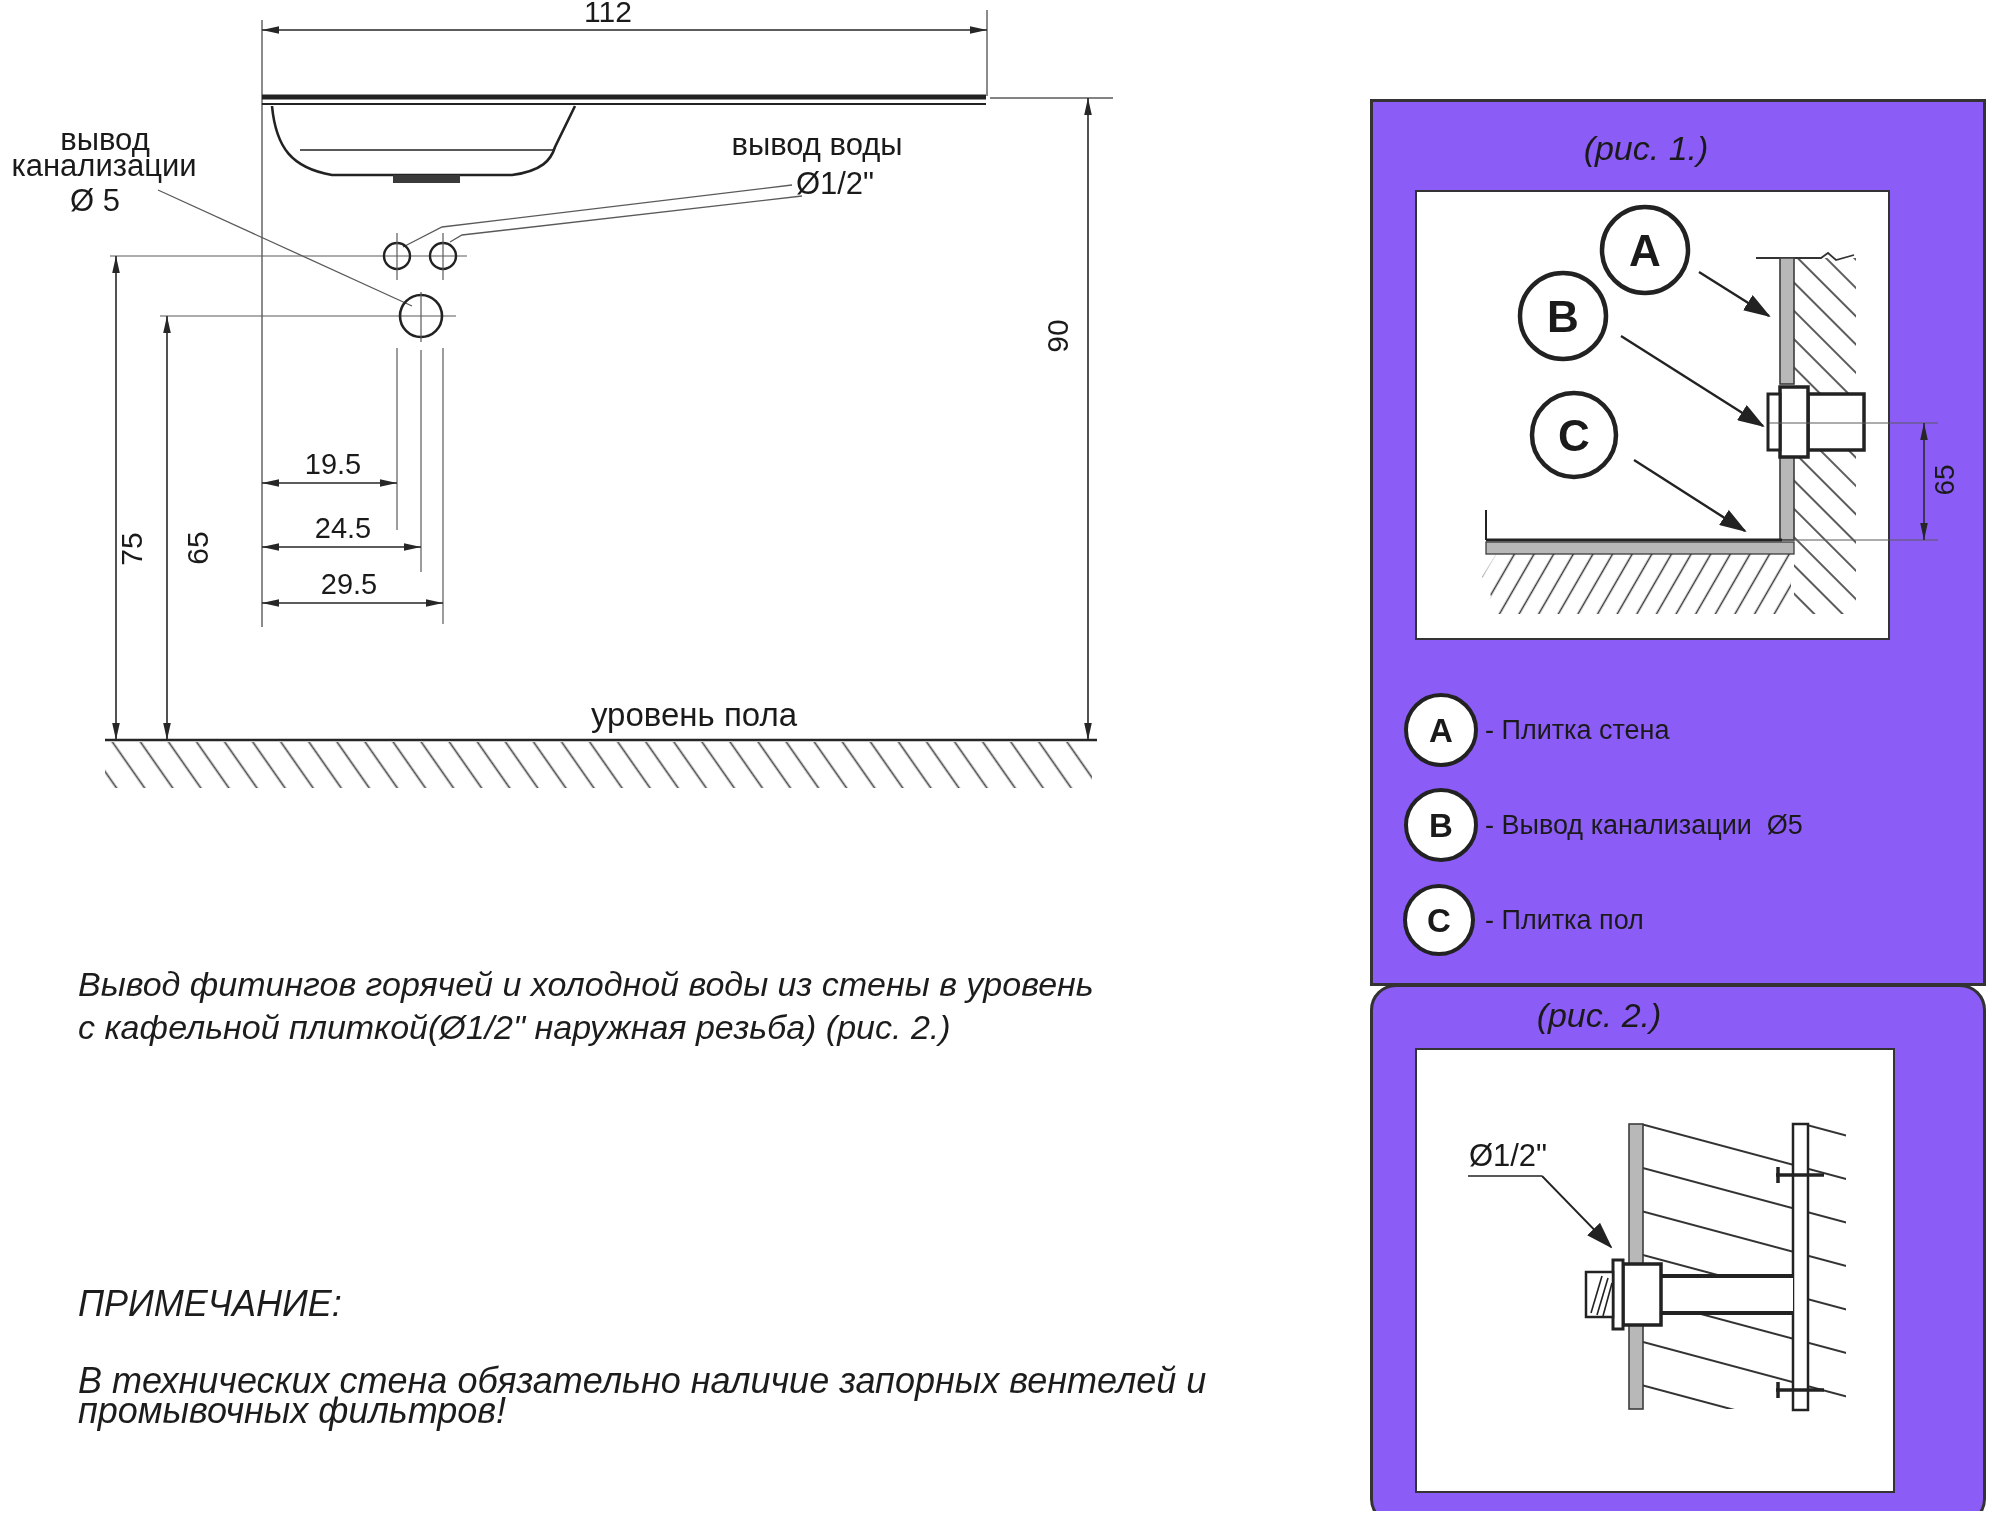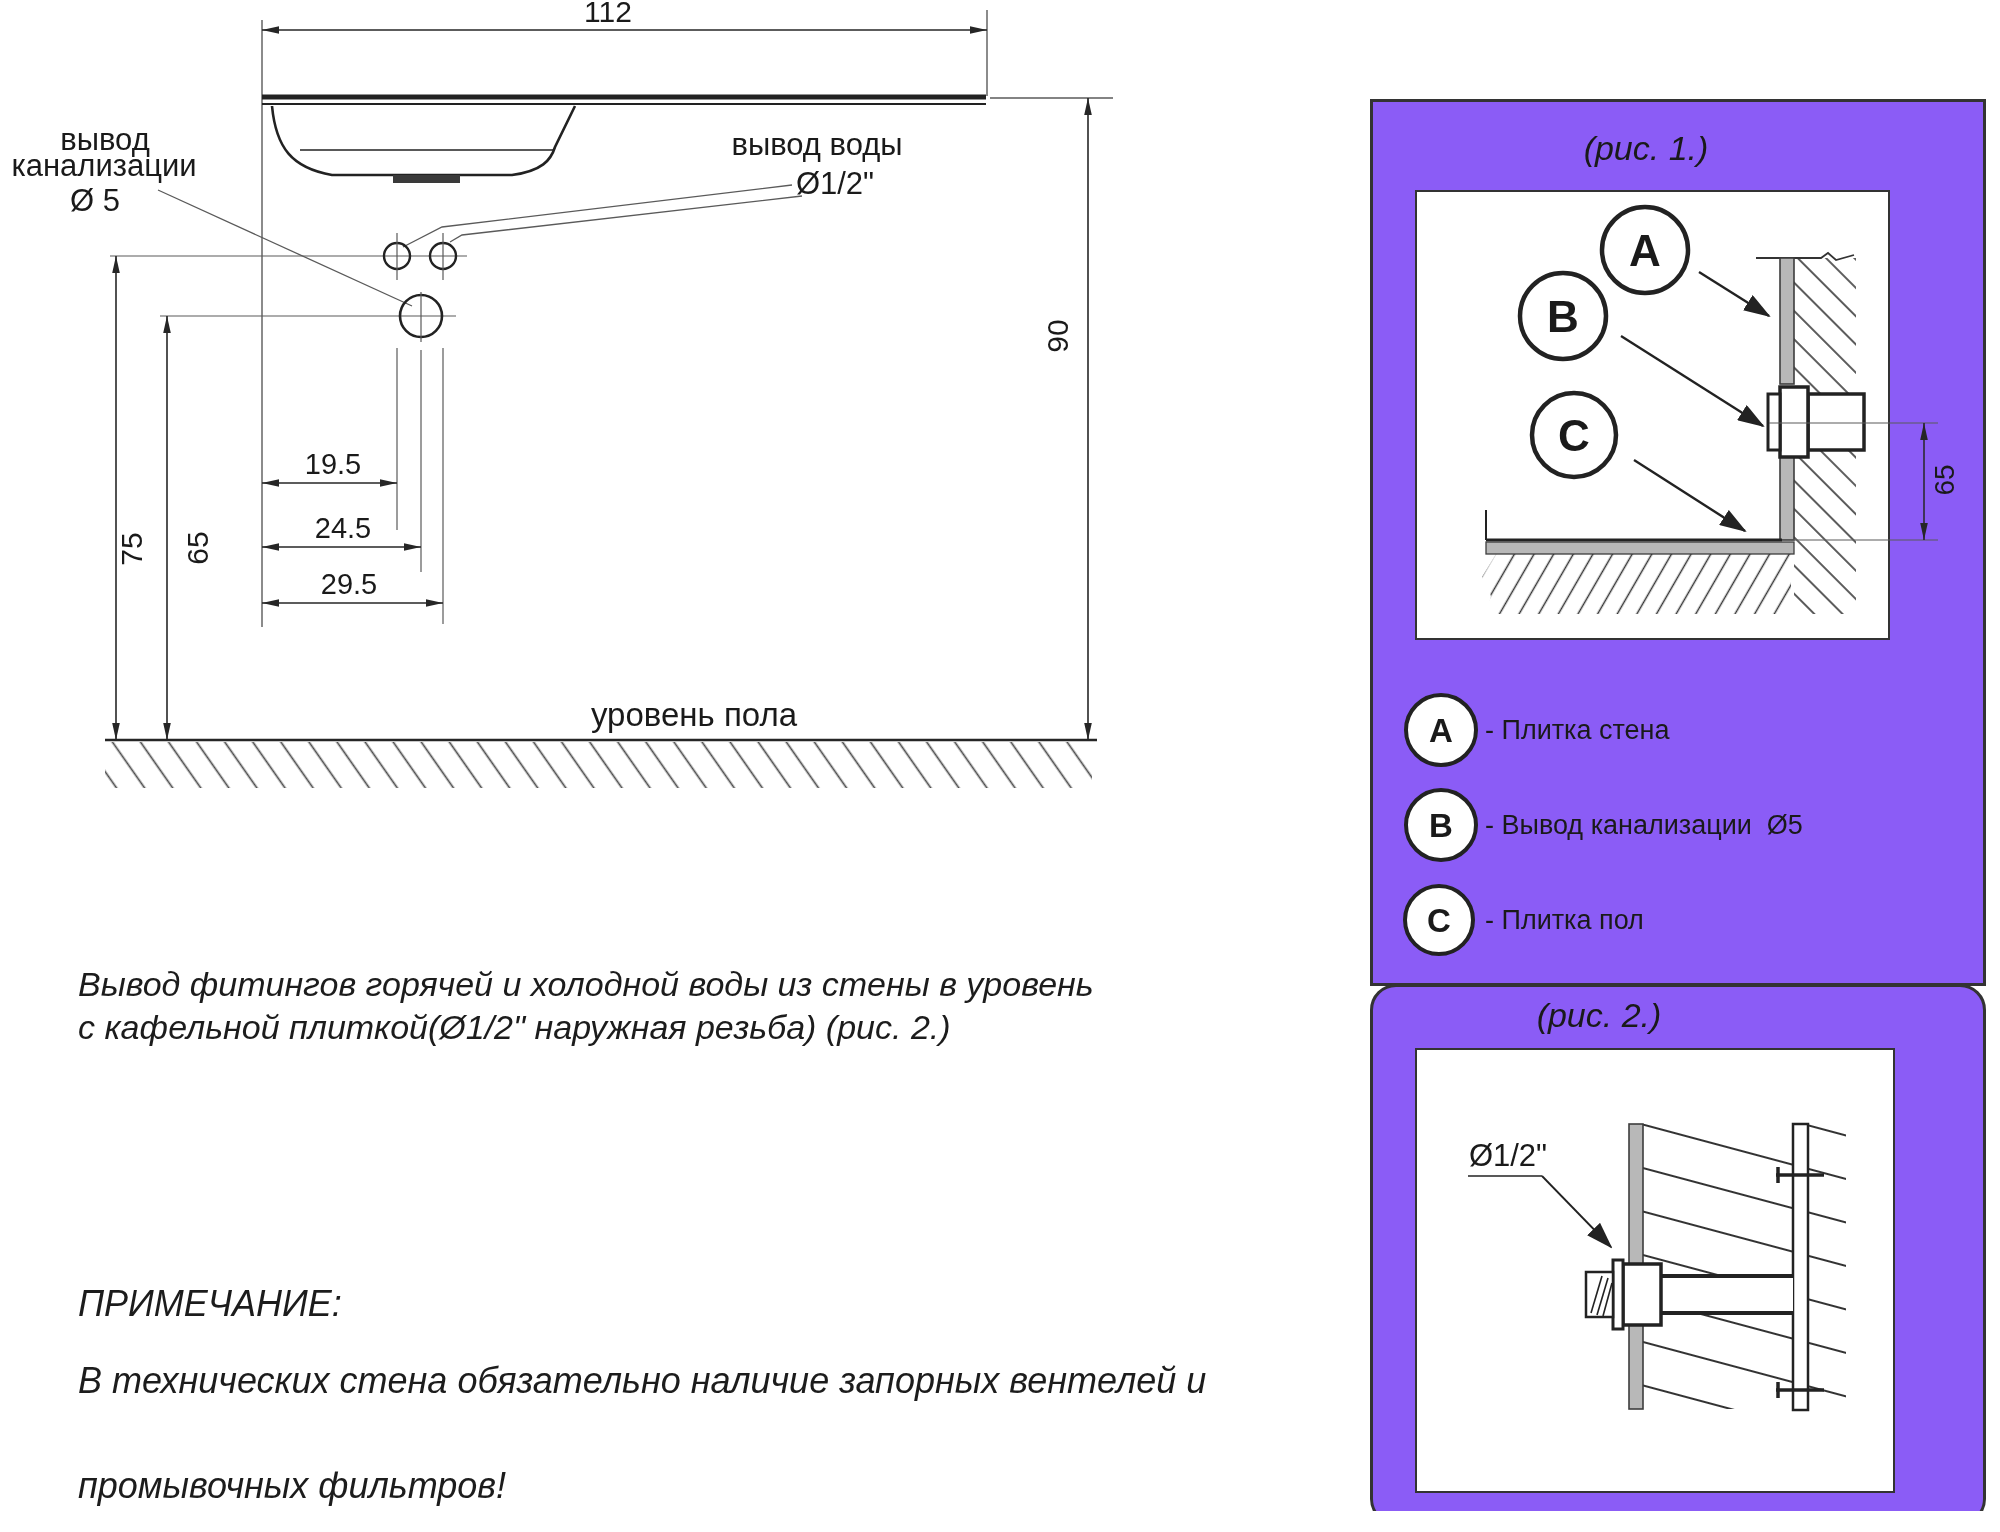--- a/index.html
+++ b/index.html
@@ -113,21 +113,21 @@
       <line x1="105" y1="740" x2="1097" y2="740" stroke="#262626" stroke-width="2.4"></line>
       <rect x="105" y="742" width="987" height="46" fill="url(#hm1)"></rect>
       <text class="floorlbl" x="694" y="726" text-anchor="middle">уровень пола</text>
     </g>
   </svg>
 
   <div class="note para" style="left:78px;top:965px;">Вывод фитингов горячей и холодной воды из стены в уровень</div>
   <div class="note para" style="left:78px;top:1008px;">с кафельной плиткой(Ø1/2" наружная резьба) (рис. 2.)</div>
   <div class="note notebig" style="left:78px;top:1283px;">ПРИМЕЧАНИЕ:</div>
   <div class="note notebig" style="left:78px;top:1360px;">В технических стена обязательно наличие запорных вентелей и</div>
-  <div class="note notebig" style="left:78px;top:1465px;">промывочных фильтров!</div>
+  <div class="note notebig" style="left:78px;top:1390px;">промывочных фильтров!</div>
 
   <div class="panel" style="left:1370px;top:99px;width:616px;height:887px;">
     <svg width="610" height="881" viewBox="0 0 610 881" style="position:absolute;left:0;top:0;">
       <defs>
         <marker id="da2" markerUnits="userSpaceOnUse" markerWidth="18" markerHeight="10" viewBox="0 0 18 10" refX="17" refY="5" orient="auto-start-reverse">
           <path d="M0,1.2 L17,5 L0,8.8 Z" fill="#262626"></path>
         </marker>
         <marker id="ca2" markerUnits="userSpaceOnUse" markerWidth="27" markerHeight="18" viewBox="0 0 27 18" refX="25" refY="9" orient="auto">
           <path d="M0,0 L27,9 L0,18 Z" fill="#222"></path>
         </marker>

